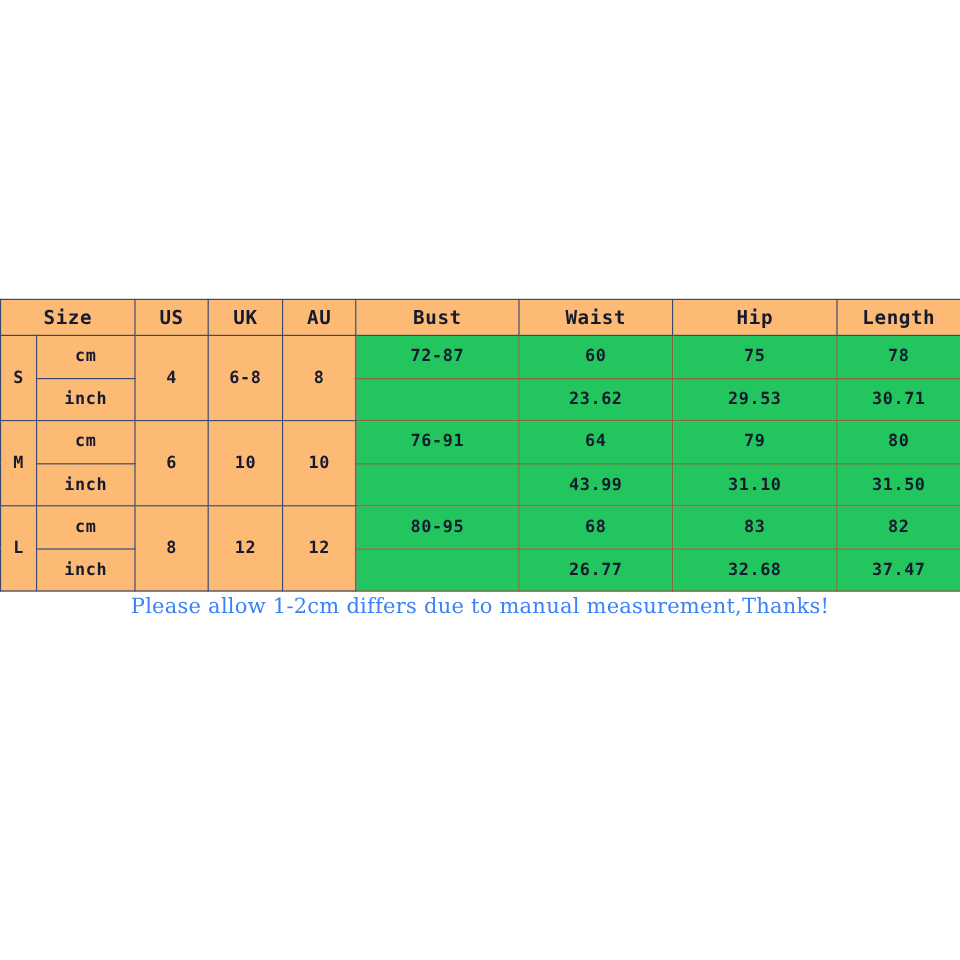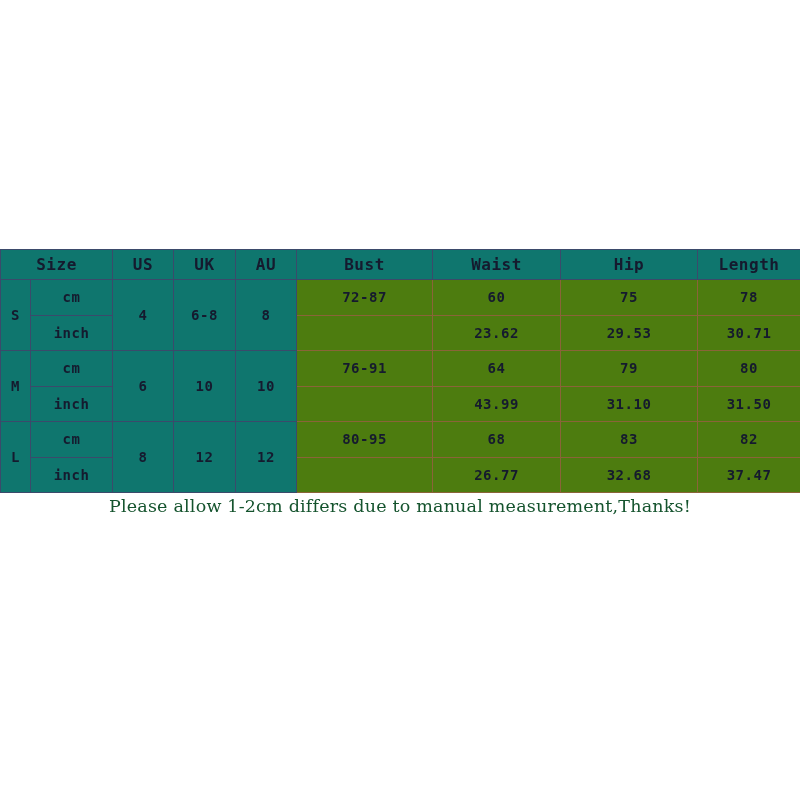--- a/index.html
+++ b/index.html
@@ -35,22 +35,22 @@
     text-align: center;
     vertical-align: middle;
     font-weight: bold;
     color: #151a2e;
     letter-spacing: 0.5px;
     padding: 0;
     font-size: 14px;
     font-family: "DejaVu Sans Mono", "Liberation Mono", monospace;
   }
 
-  .blue { background: #0f766e; }
-  .orange { background: #4d7c0f; border-color: #8a6438 !important; }
+  .blue { background: #fdba74; }
+  .orange { background: #22c55e; border-color: #8a6438 !important; }
 
   
   tr.header-row td { height: 29px; font-size: 16px; }
 
   
   tr.data-row td { height: 34.5px; }
 
   .col-size    { width: 30px; }
   .col-unit    { width: 82px; }
   .col-us      { width: 61px; }
@@ -60,21 +60,21 @@
   .col-waist   { width: 128px; }
   .col-hip     { width: 137px; }
   .col-length  { width: 103px; }
 
   .footer-note {
     position: absolute;
     left: 0;
     top: 494px;
     width: 800px;
     text-align: center;
-    color: #14532d;
+    color: #3b82f6;
     font-family: "DejaVu Serif", "Liberation Serif", serif;
     font-size: 17.5px;
     line-height: 25px;
     letter-spacing: 0.2px;
   }
   .footer-note div { white-space: nowrap; }
 </style>
 </head>
 <body>
 

